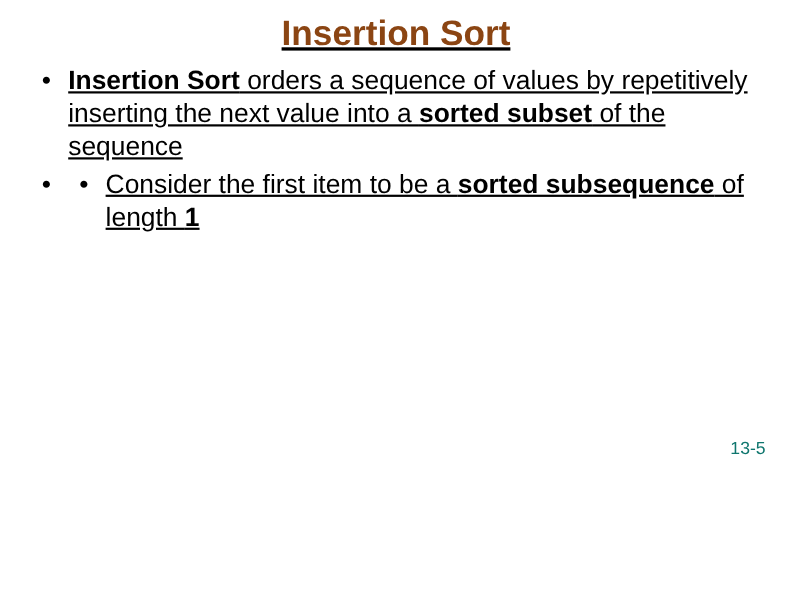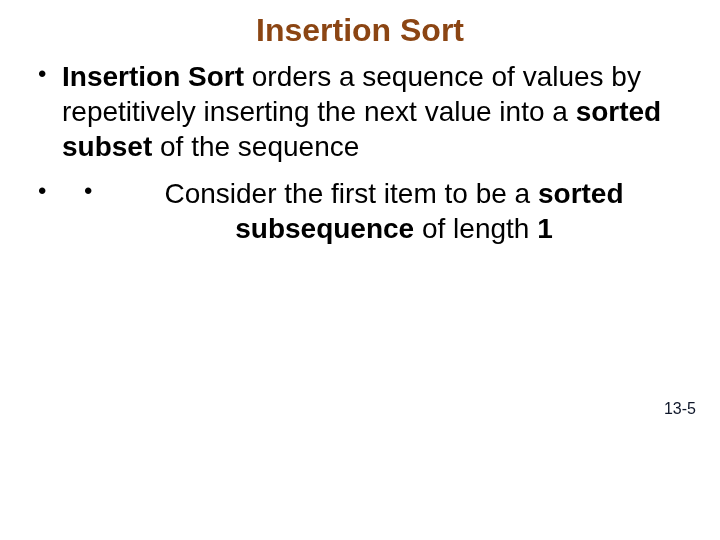--- a/index.html
+++ b/index.html
@@ -10,31 +10,32 @@
     background: #fff;
     font-family: Arial, Helvetica, sans-serif;
     color: #000;
     overflow: hidden;
   }
   .slide {
     position: relative;
     width: 720px;
     height: 438px;
     box-sizing: border-box;
+    text-decoration: underline;
   }
   .title {
     text-align: center;
     font-size: 32px;
     font-weight: bold;
     color: #8B4513;
     padding-top: 12px;
     padding-bottom: 10px;
   }
   .body {
-    font-size: 28px;
+    font-size: 24px;
     line-height: 1.25;
     padding: 0 28px 0 28px;
   }
   ul.outer {
     list-style: none;
     margin: 0;
     padding: 0;
   }
   ul.outer > li {
     position: relative;
@@ -44,44 +45,43 @@
   ul.outer > li::before {
     content: "•";
     position: absolute;
     left: 10px;
     top: 0;
     font-size: 24px;
     line-height: 1.25;
   }
   ul.inner {
     list-style: none;
-    margin: 12px;
+    margin: 0;
     padding: 0;
-    text-align: center;
   }
   ul.inner > li {
     position: relative;
     padding-left: 34px;
     margin-bottom: 4px;
   }
   ul.inner > li::before {
     content: "•";
     position: absolute;
     left: 10px;
     top: 0;
     font-size: 24px;
     line-height: 1.25;
   }
   .b { font-weight: bold; }
   .footer {
     position: absolute;
     right: 24px;
     bottom: 20px;
     font-size: 16px;
-    color: #0f172a;
+    color: #0f766e;
   }
 </style>
 </head>
 <body>
 
 <div class="slide">
 
   <div class="title">Insertion Sort</div>
 
   <div class="body">

